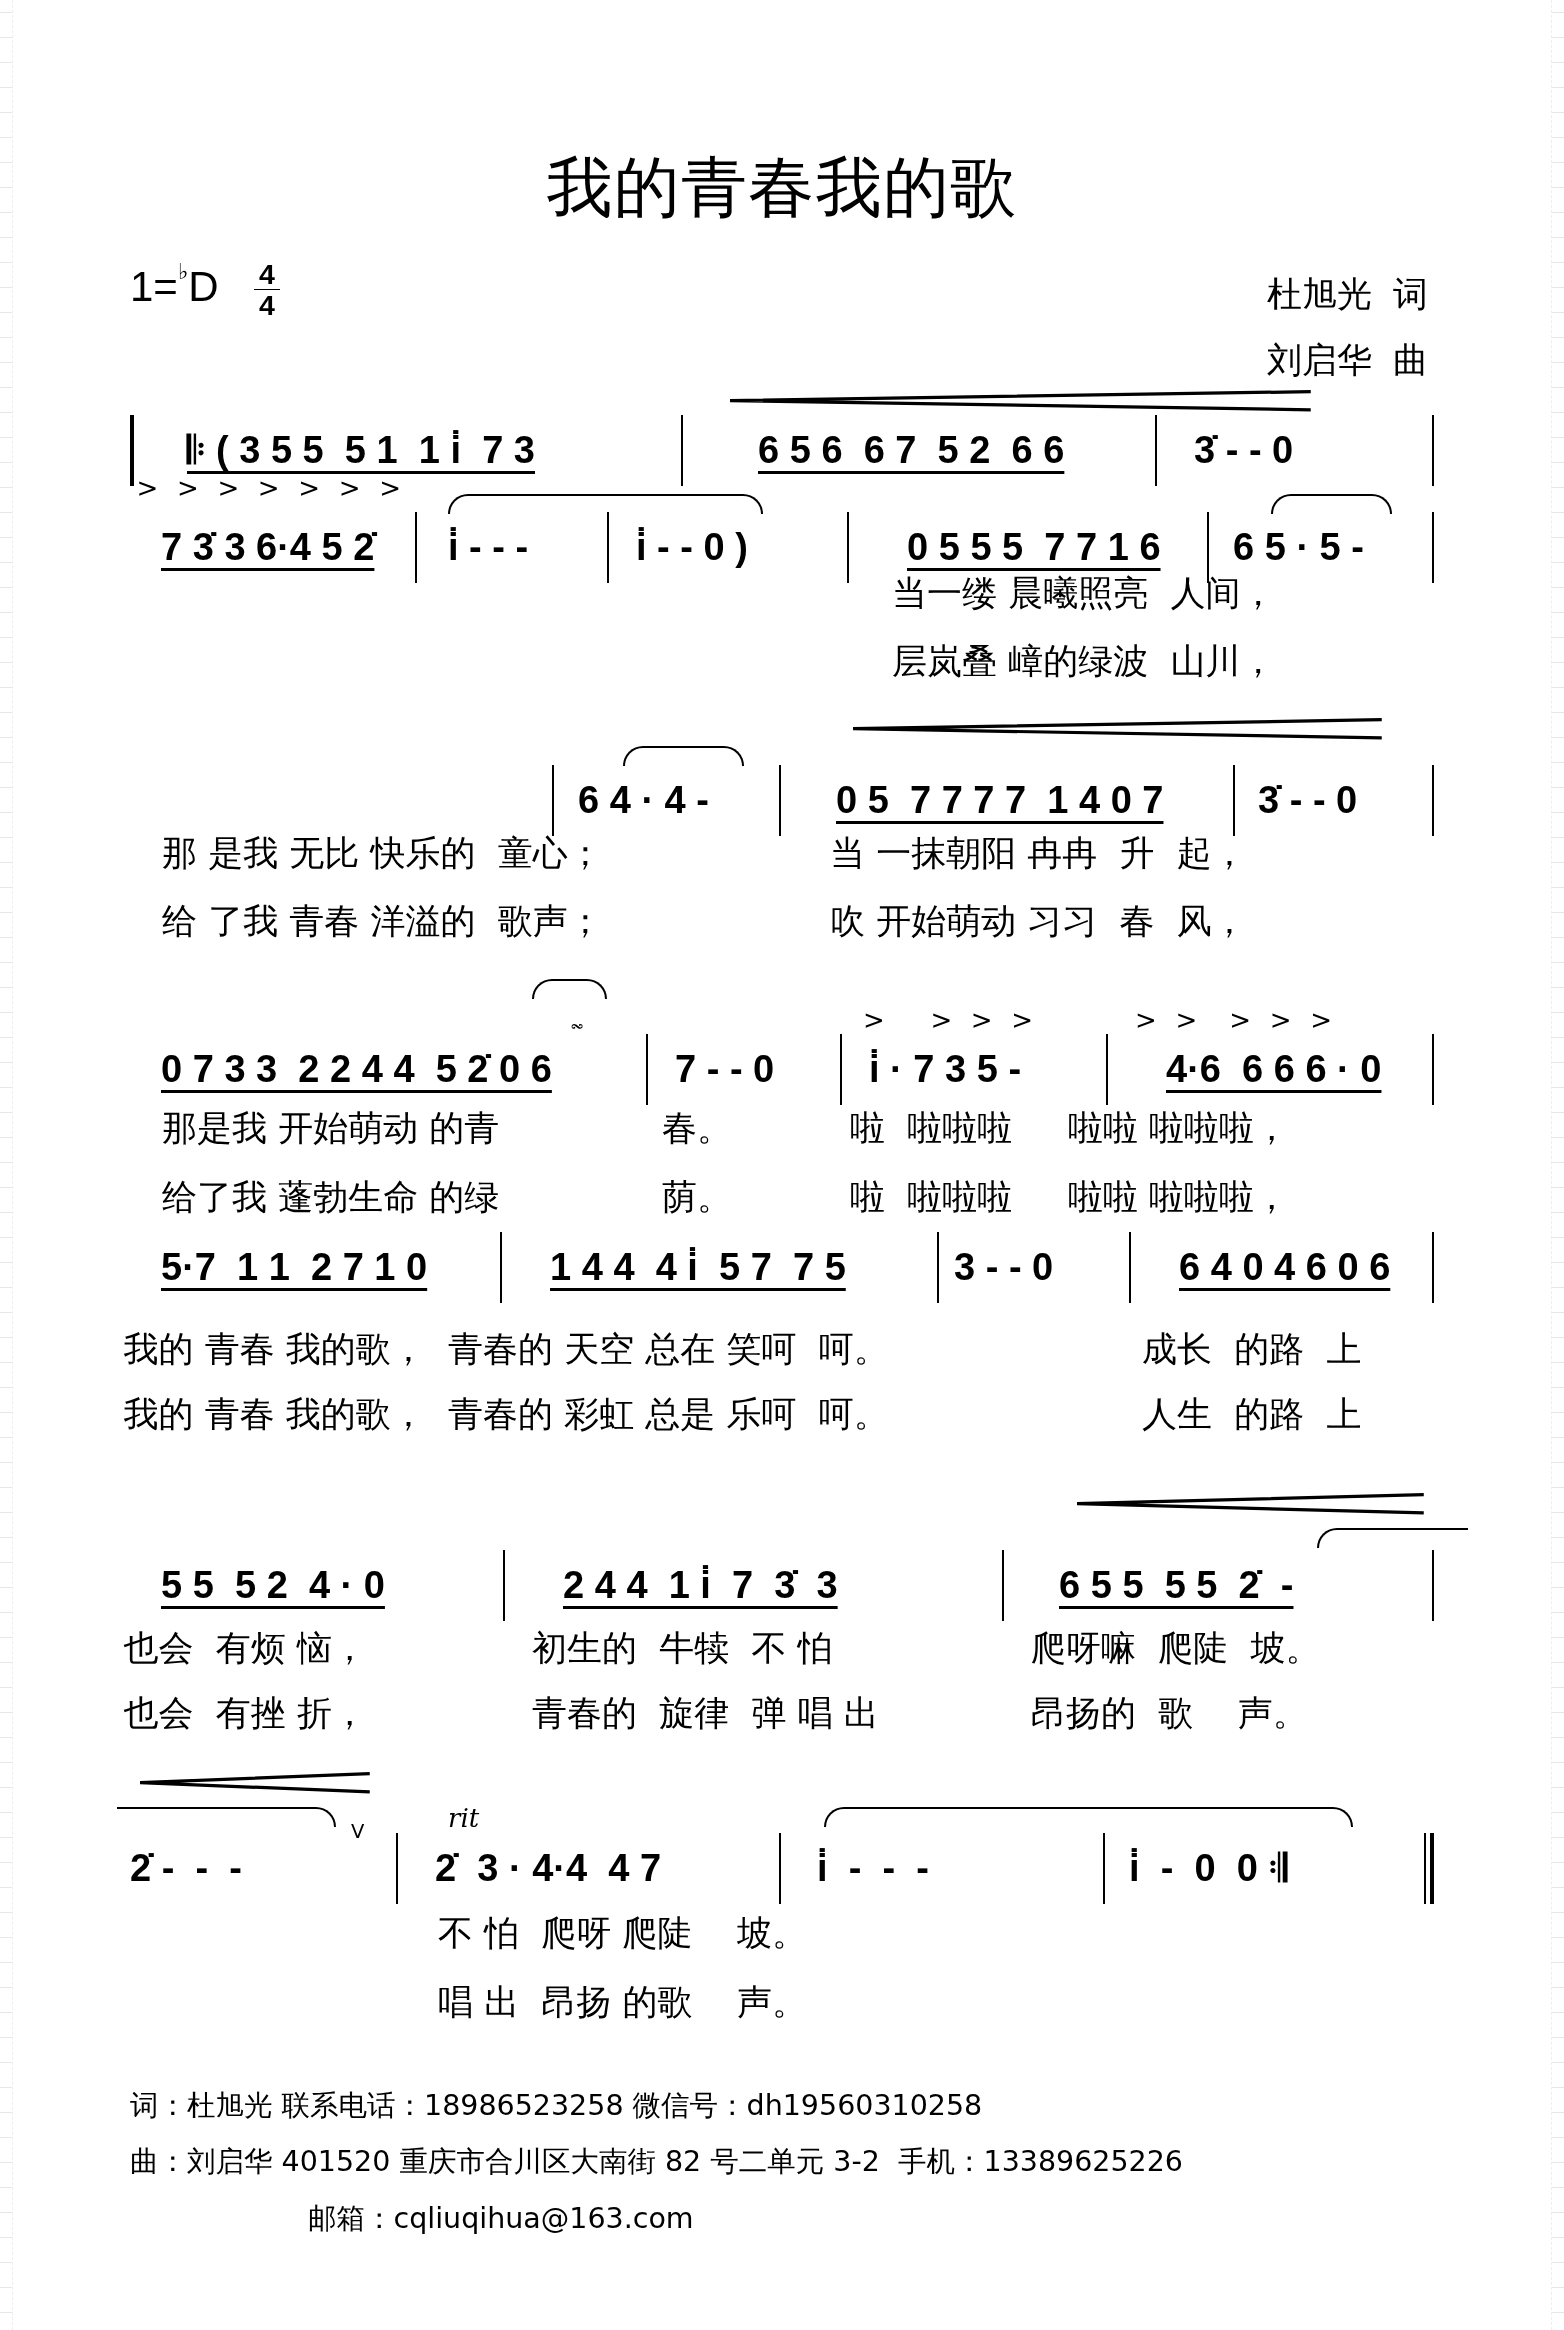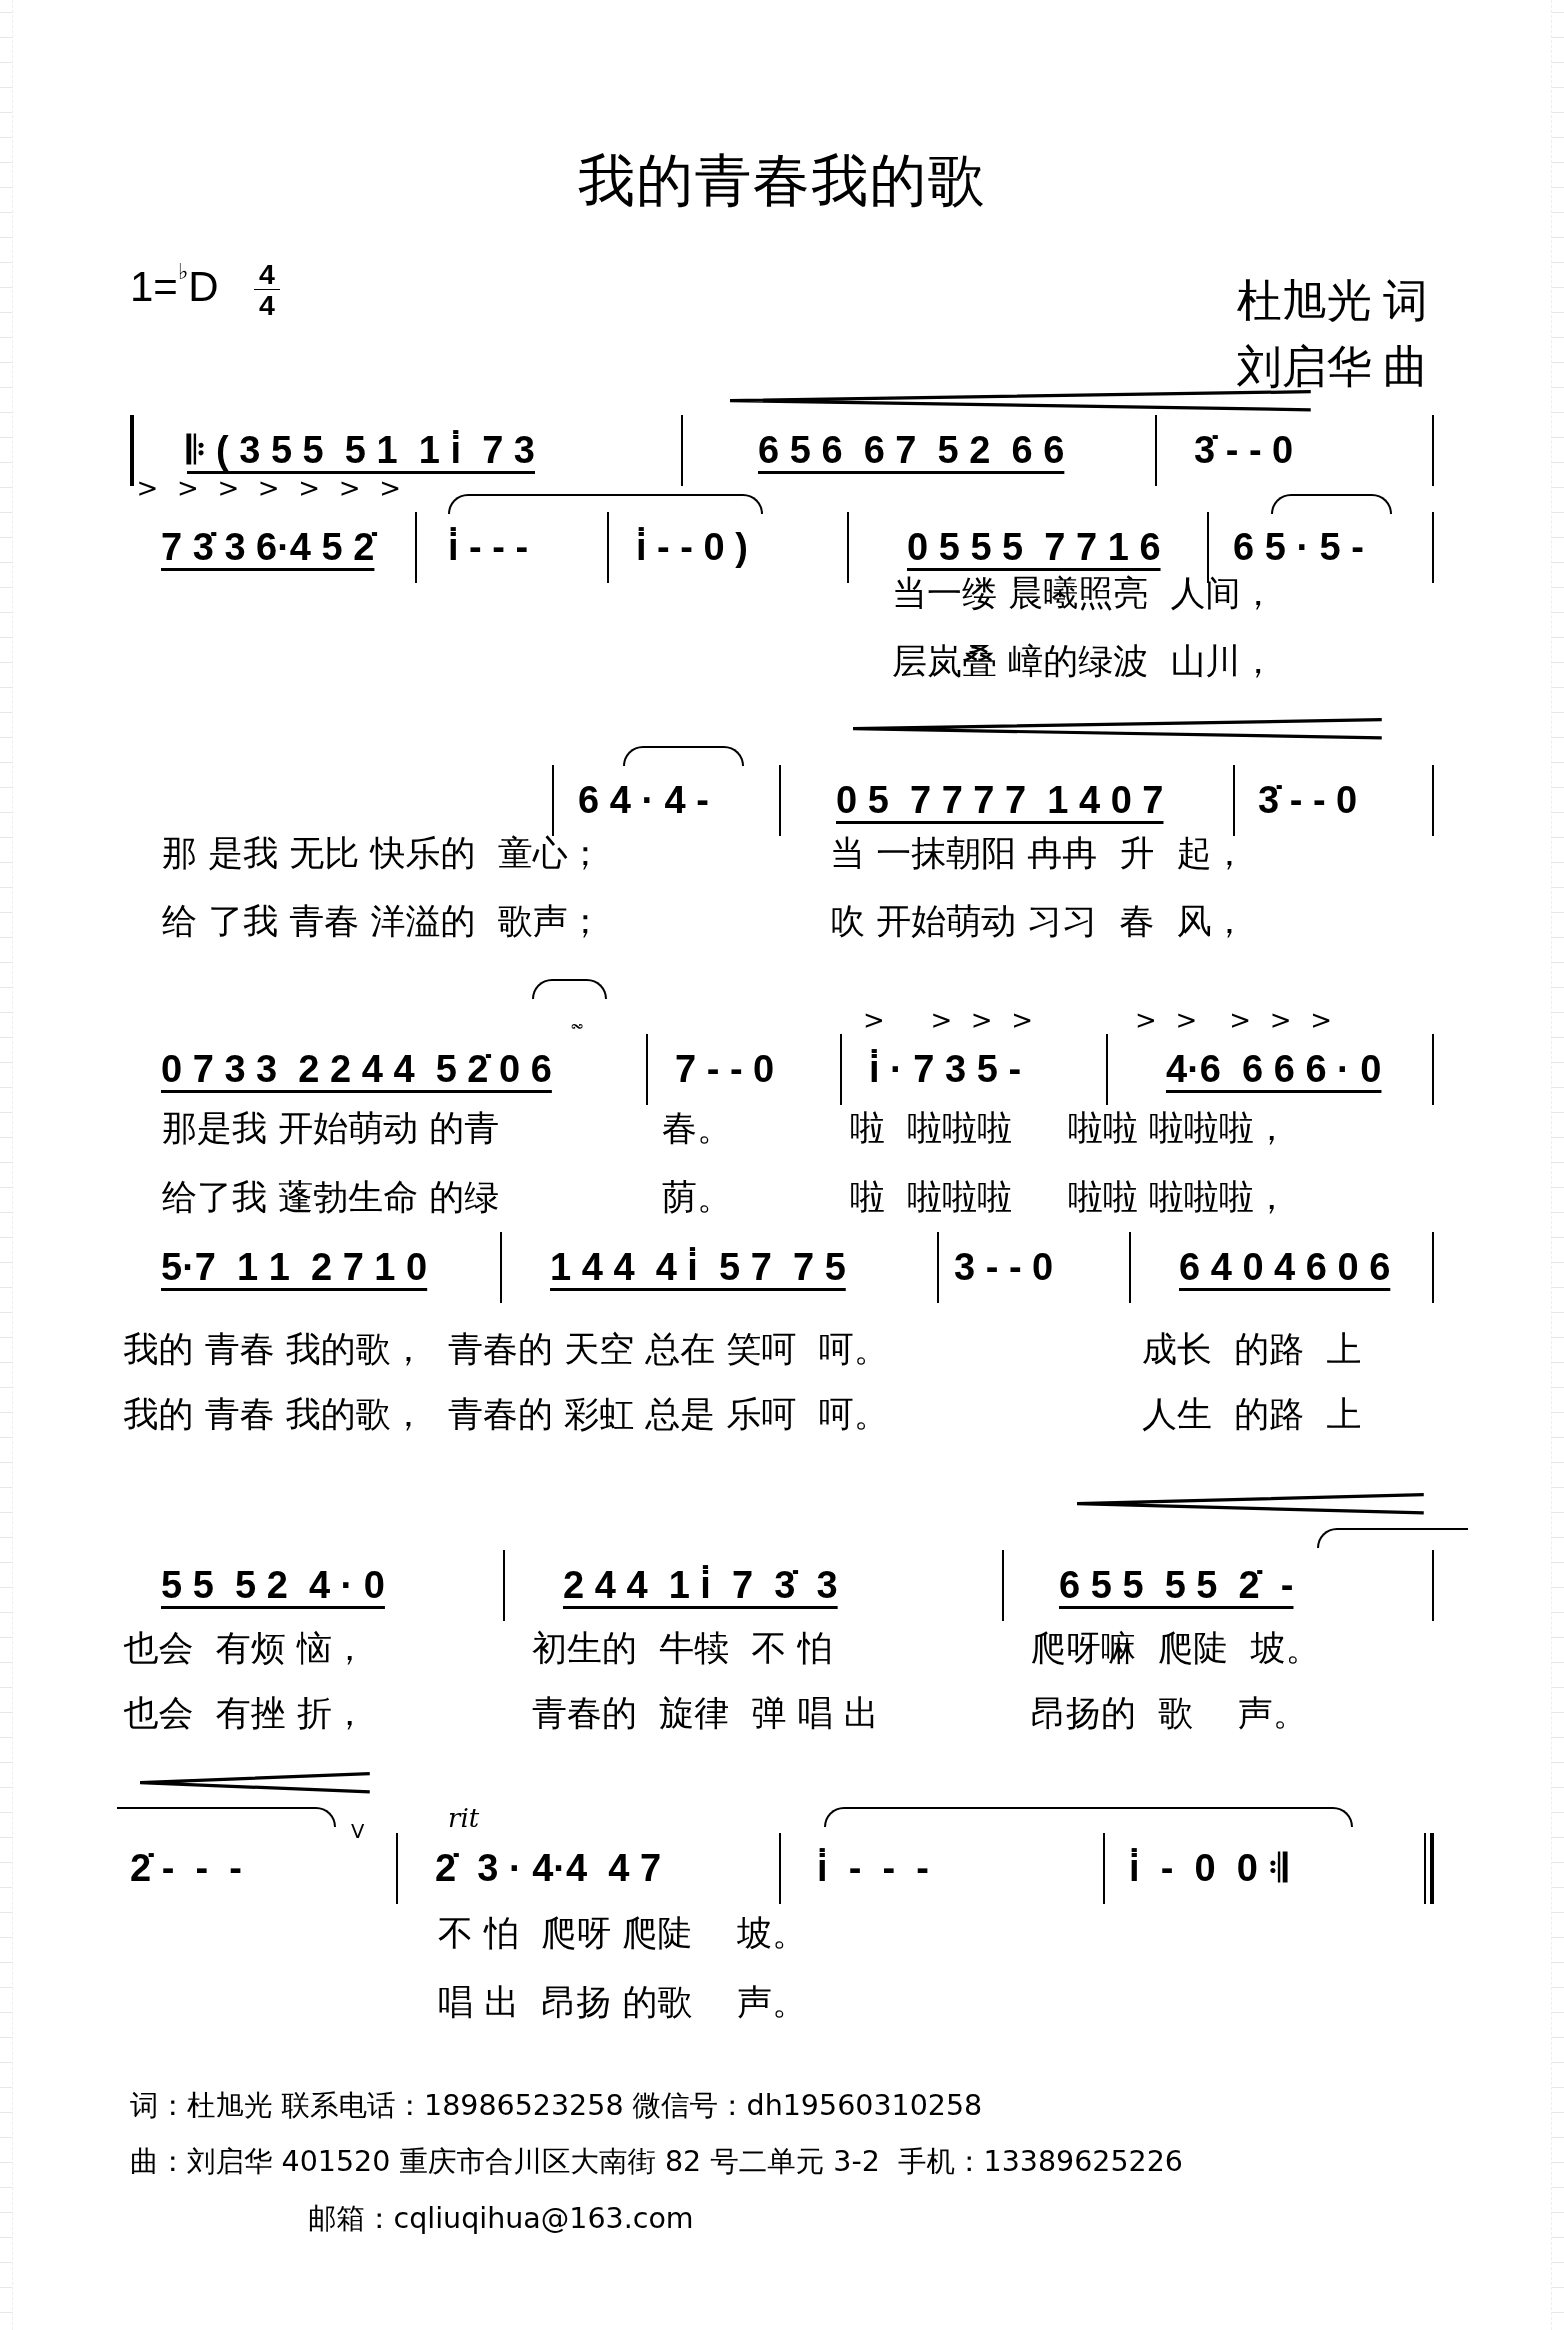--- a/index.html
+++ b/index.html
@@ -4,26 +4,26 @@
 <style>
   html, body { margin:0; padding:0; background:#ffffff; }
   body { width:1564px; height:2330px; position:relative; overflow:hidden;
          font-family:"DejaVu Sans", "Liberation Sans", sans-serif; color:#000; }
   .margin-strip { position:absolute; top:0; bottom:0; width:11.7px;
     background:repeating-linear-gradient(to bottom, #ffffff 0 11.7px, #d8d8d8 11.7px 13px, #ffffff 13px 25px);
     opacity:.6; }
   .margin-strip.left { left:0; border-right:1.3px dashed #e3e3e3; }
   .margin-strip.right { right:0; border-left:1.3px dashed #e3e3e3; }
   .title { position:absolute; top:143px; left:0; width:1564px; text-align:center;
-    font-family:Liberation Serif, serif; font-size:57px; letter-spacing:1.3px; }
+    font-family:Liberation Serif, serif; font-size:66px; letter-spacing:1.3px; }
   .key { position:absolute; top:263px; left:130px; font-size:42px; font-family:"Liberation Sans", sans-serif; }
   .key .flat { font-size:22px; vertical-align:top; position:relative; top:-3.9px; }
   .timesig { position:absolute; top:259px; left:254px; width:26px; text-align:center;
     font-family:"Liberation Sans", sans-serif; font-weight:bold; font-size:28.5px; line-height:30px; }
-  .credit { position:absolute; right:136px; font-size:45px; font-family:Liberation Serif, serif; }
+  .credit { position:absolute; right:136px; font-size:35px; font-family:Liberation Mono, monospace; }
   .row { position:absolute; left:130px; width:1305px; }
   .notes { position:absolute; left:0; width:100%; height:71px; font-family:"Liberation Sans", sans-serif;
     font-weight:bold; font-size:38px; white-space:pre; }
   .measure { position:absolute; top:0; height:100%; display:flex; align-items:center; }
   .bar { position:absolute; top:0; width:1.9px; height:100%; background:#000; }
   .bar.double-left { width:3.9px; }
   .lyric { position:absolute; left:0; font-size:35px; white-space:pre; font-family:"DejaVu Sans", sans-serif; }
   .hairpin { position:absolute; }
   .tie { position:absolute; border:2.6px solid #000; border-bottom:none; border-radius:26px 26px 0 0; height:18px; }
   .accents { position:absolute; font-family:"DejaVu Sans", sans-serif; font-size:26px; white-space:pre; letter-spacing:5.2px; }

